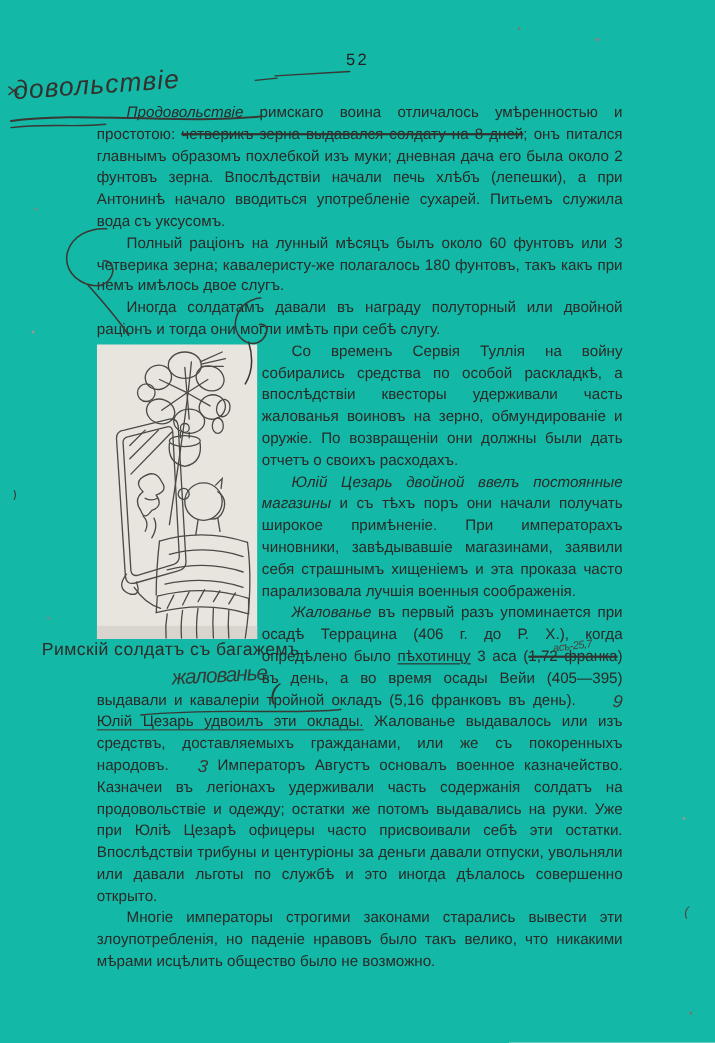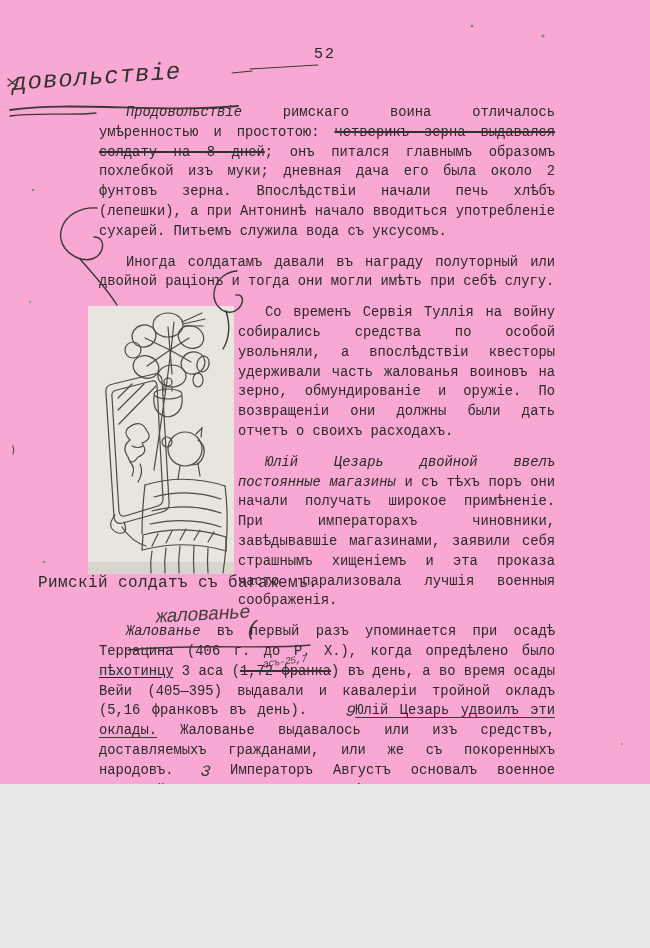--- a/index.html
+++ b/index.html
@@ -1,35 +1,35 @@
 <!DOCTYPE html>
 <html><head>
 <meta charset="utf-8">
 <style>
   html,body{margin:0;padding:0;background:#e8e8e8;}
   .page{
     position:relative;
-    width:650px;height:784px;
+    width:650px;height:948px;
     margin:0 auto;
-    background:#f9a8d4;
+    background:#14b8a6;
     overflow:hidden;
-    font-family:Liberation Mono, monospace;
+    font-family:Liberation Sans, sans-serif;
     color:#2a2a28;
   }
   .pagenum{
     position:absolute;top:46px;left:0;right:0;
     text-align:center;
     font-size:15px;letter-spacing:2px;color:#222;
   }
   .body-text{
     position:absolute;top:92px;left:88px;width:478px;
     font-size:13.8px;line-height:19.8px;
     text-align:justify;
   }
-  .body-text p{margin:11px;text-indent:27px;}
+  .body-text p{margin:0;text-indent:27px;}
   .lead-it{font-style:italic;}
   .struck{
     text-decoration:line-through;
     text-decoration-thickness:1.6px;
     text-decoration-color:#33322f;
   }
   .ul-print{text-decoration:underline;text-underline-offset:2px;}
   .hand-ul{
     text-decoration:underline;
     text-decoration-thickness:1.4px;
@@ -94,20 +94,21 @@
 <body>
 
 <div class="page">
 
   <div class="pagenum">52</div>
 
   <div class="body-text">
 
     <p><span class="lead-it">Продовольствіе</span><span> римскаго воина отличалось умѣренностью и простотою: </span><span class="struck">четверикъ зерна выдавался солдату на 8 дней</span><span>; онъ питался главнымъ образомъ похлебкой изъ муки; дневная дача его была около 2 фунтовъ зерна. Впослѣдствіи начали печь хлѣбъ (лепешки), а при Антонинѣ начало вводиться употребленіе сухарей. Питьемъ служила вода съ уксусомъ.</span></p>
 
+    <p><span>Полный раціонъ на лунный мѣсяцъ былъ около 60 фунтовъ или 3 четверика зерна; кавалеристу-же полагалось 180 фунтовъ, такъ какъ при немъ имѣлось двое слугъ.</span></p>
 
     <p><span>Иногда солдатамъ давали въ награду полуторный или двойной раціонъ и тогда они могли имѣть при себѣ слугу.</span></p>
 
 
     <span class="figure">
       <svg width="146" height="268" viewBox="0 0 146 268">
         <rect x="0" y="0" width="146" height="268" fill="#e8e5df"></rect>
         <rect x="0" y="256" width="146" height="12" fill="#d9d5ce"></rect>
         <g stroke="#4c4a45" stroke-width="1.2" fill="none" stroke-linecap="round">
 
@@ -157,21 +158,21 @@
           <path d="M40,122 Q53,112 59,125 Q65,133 54,137 Q61,147 50,151 Q43,161 40,151 Q33,141 42,134 Q35,127 40,122"></path>
           <path d="M44,140 Q50,143 55,140 M42,156 Q48,162 44,170 M52,158 Q56,166 50,176"></path>
 
           <path d="M27,209 Q17,222 30,227 Q41,229 36,216"></path>
           <path d="M34,221 Q44,236 58,240"></path>
         </g>
       </svg>
       <span class="figure-caption">Римскій солдатъ съ багажемъ.</span>
     </span>
 
-    <p><span>Со временъ Сервія Туллія на войну собирались средства по особой увольняли, а впослѣдствіи квесторы удерживали часть жалованья воиновъ на зерно, обмундированіе и оружіе. По возвращеніи они должны были дать отчетъ о своихъ расходахъ.</span></p>
+    <p><span>Со временъ Сервія Туллія на войну собирались средства по особой раскладкѣ, а впослѣдствіи квесторы удерживали часть жалованья воиновъ на зерно, обмундированіе и оружіе. По возвращеніи они должны были дать отчетъ о своихъ расходахъ.</span></p>
 
     <p><span class="lead-it">Юлій Цезарь двойной ввелъ постоянные магазины</span><span> и съ тѣхъ поръ они начали получать широкое примѣненіе. При императорахъ чиновники, завѣдывавшіе магазинами, заявили себя страшнымъ хищеніемъ и эта проказа часто парализовала лучшія военныя соображенія.</span></p>
 
     <p><span class="lead-it">Жалованье</span><span> въ первый разъ упоминается при осадѣ Террацина (406 г. до Р. Х.), когда опредѣлено было </span><span class="ul-print">пѣхотинцу</span><span> 3 аса (</span><span class="ann-anchor"><span class="ann">асъ-25,7</span></span><span class="struck">1,72 франка</span><span>) въ день, а во время осады Вейи (405—395) выдавали и кавалеріи тройной окладъ (5,16 франковъ въ день). </span><span class="hand-mark">9</span><span class="hand-ul">Юлій Цезарь удвоилъ эти оклады.</span><span> Жалованье выдавалось или изъ средствъ, доставляемыхъ гражданами, или же съ покоренныхъ народовъ.</span><span class="hand-mark">3</span><span> Императоръ Августъ основалъ военное казначейство. Казначеи въ легіонахъ удерживали часть содержанія солдатъ на продовольствіе и одежду; остатки же потомъ выдавались на руки. Уже при Юліѣ Цезарѣ офицеры часто присвоивали себѣ эти остатки. Впослѣдствіи трибуны и центуріоны за деньги давали отпуски, увольняли или давали льготы по службѣ и это иногда дѣлалось совершенно открыто.</span></p>
 
     <p><span>Многіе императоры строгими законами старались вывести эти злоупотребленія, но паденіе нравовъ было такъ велико, что никакими мѣрами исцѣлить общество было не возможно.</span></p>
 
   </div>
 
   <div class="hw hw-top">довольствіе</div>

